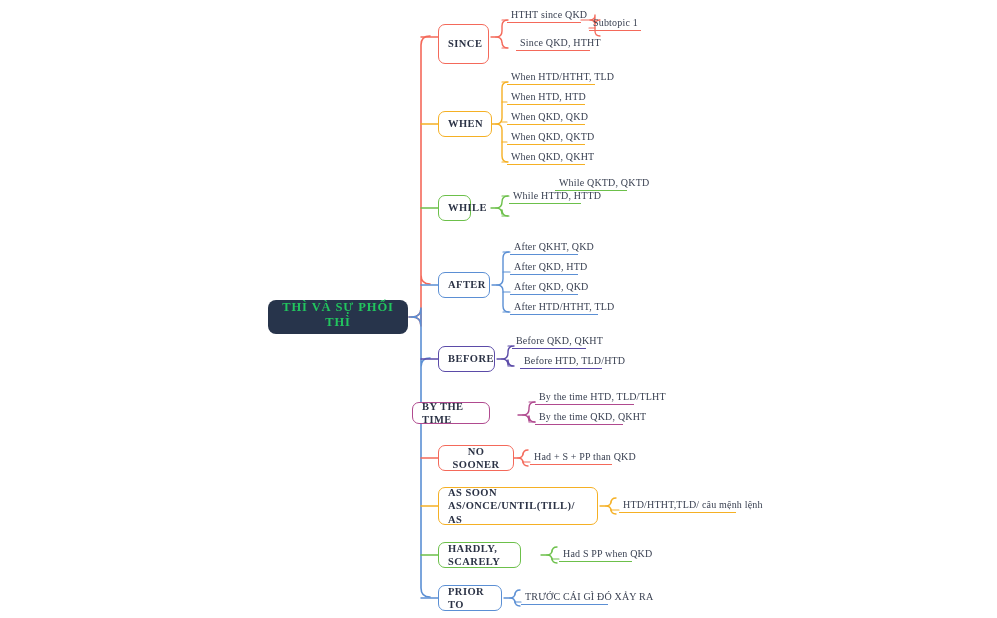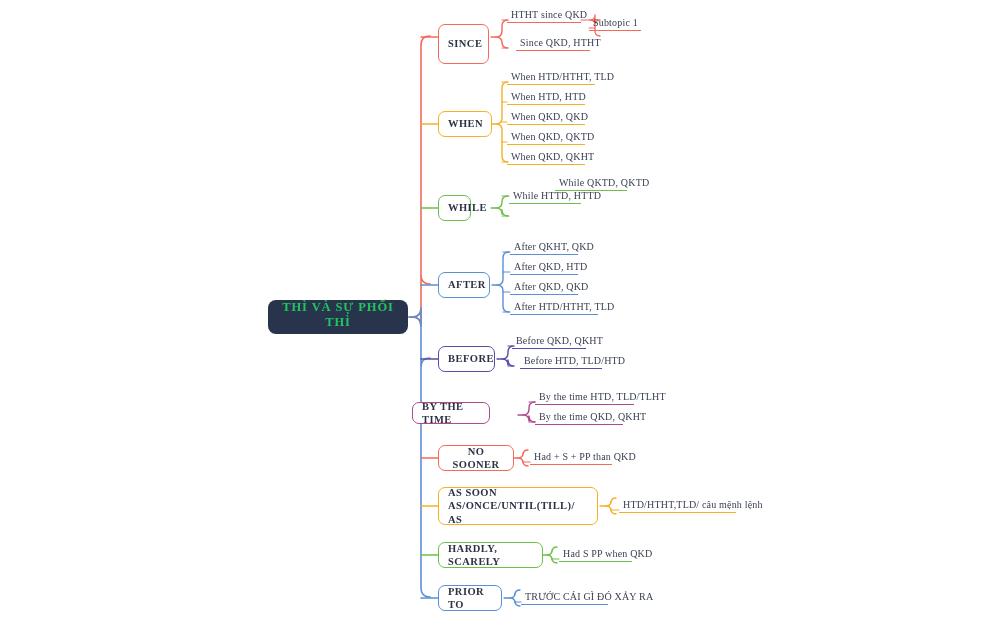--- a/index.html
+++ b/index.html
@@ -170,21 +170,21 @@
       <div class="leaf" style="left: 535px; top: 391px; width: 99px; border-bottom-color: rgb(176, 74, 143);"><span>By the time HTD, TLD/TLHT</span></div>
       <div class="leaf" style="left: 535px; top: 411px; width: 88px; border-bottom-color: rgb(176, 74, 143);"><span>By the time QKD, QKHT</span></div>
       <div class="branch-node" style="left: 438px; top: 445px; width: 76px; height: 26px; border-color: rgb(244, 105, 90); text-align: center;">
         <span>NO SOONER</span>
       </div>
       <div class="leaf" style="left: 530px; top: 451px; width: 82px; border-bottom-color: rgb(244, 105, 90);"><span>Had + S + PP than QKD</span></div>
       <div class="branch-node" style="left: 438px; top: 487px; width: 160px; height: 38px; border-color: rgb(245, 176, 36);">
         <span>AS SOON AS/ONCE/UNTIL(TILL)/ AS</span>
       </div>
       <div class="leaf" style="left: 619px; top: 499px; width: 117px; border-bottom-color: rgb(245, 176, 36);"><span>HTD/HTHT,TLD/ câu mệnh lệnh</span></div>
-      <div class="branch-node" style="left: 438px; top: 542px; width: 105px; height: 26px; border-color: rgb(108, 192, 74);">
+      <div class="branch-node" style="left: 438px; top: 542px; width: 83px; height: 26px; border-color: rgb(108, 192, 74);">
         <span>HARDLY, SCARELY</span>
       </div>
       <div class="leaf" style="left: 559px; top: 548px; width: 73px; border-bottom-color: rgb(108, 192, 74);"><span>Had S PP when QKD</span></div>
       <div class="branch-node" style="left: 438px; top: 585px; width: 64px; height: 26px; border-color: rgb(91, 143, 212);">
         <span>PRIOR TO</span>
       </div>
       <div class="leaf" style="left: 521px; top: 591px; width: 87px; border-bottom-color: rgb(91, 143, 212);"><span>TRƯỚC CÁI GÌ ĐÓ XẢY RA</span></div>
     </div>
 
 </div>

